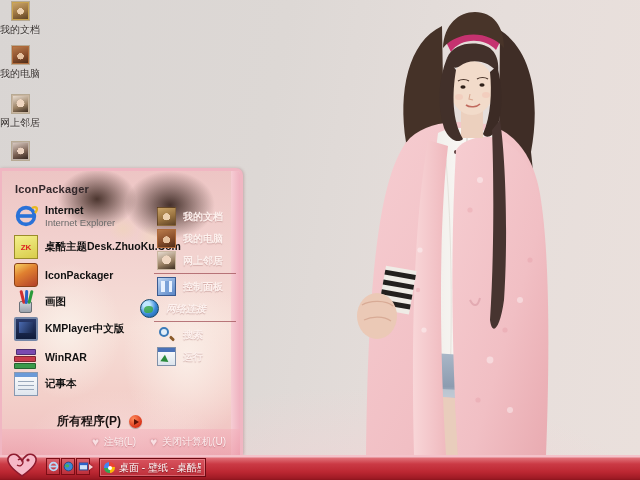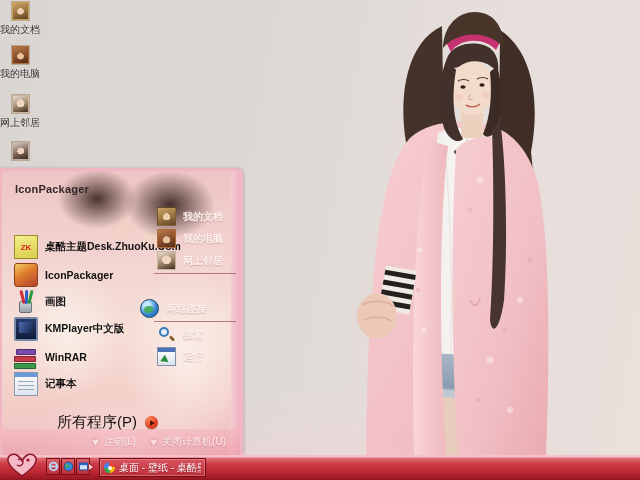--- a/index.html
+++ b/index.html
@@ -36,21 +36,21 @@
   }
   #menu-rstrip { position:absolute; right:0; top:0; width:9px; height:100%;
     background:linear-gradient(90deg,#f6cdd4,#efb2c0); border-top-right-radius:4px; }
   #menu-user { position:absolute; left:13px; top:12px; font-size:11px; font-weight:bold; color:#32272a; letter-spacing:.2px; }
   .mrow { position:absolute; display:flex; align-items:center; gap:7px; cursor:default; }
   .mrow .txt { font-size:10.5px; font-weight:bold; color:#111; white-space:nowrap; }
   .mrow .sub { font-size:9.5px; color:#6a6a6a; font-weight:normal; margin-top:1px; }
   .rrow .txt { color:#fdf1ee; font-weight:bold; font-size:10px; text-shadow:0 1px 1px rgba(150,90,90,.4); }
   .mdivider { position:absolute; left:152px; width:82px; height:1px; background:#a85a60; opacity:.8; }
   #allprog { position:absolute; left:55px; top:242px; display:flex; align-items:center; gap:8px; }
-  #allprog .txt { font-size:15px; font-weight:normal; color:#1a1212; }
+  #allprog .txt { font-size:12px; font-weight:bold; color:#1a1212; }
   #allprog .arrowbtn { width:13px; height:13px; border-radius:50%; background:radial-gradient(circle at 35% 30%,#ff8a5a,#d93318 70%); display:flex; align-items:center; justify-content:center; box-shadow:0 1px 1px rgba(0,0,0,.3); }
   #allprog .arrowbtn i { width:0; height:0; border-left:5px solid #5e1205; border-top:3.5px solid transparent; border-bottom:3.5px solid transparent; margin-left:1px; }
   #menu-bottom { position:absolute; left:0; bottom:0; width:100%; height:26px; display:flex; justify-content:flex-end; align-items:center; gap:14px; padding-right:14px;
     background:linear-gradient(180deg,rgba(244,178,188,.55),rgba(236,150,165,.55)); }
   .offbtn { display:flex; align-items:center; gap:5px; }
   .offbtn .heart { font-size:12px; color:#f8dfe2; text-shadow:0 0 2px rgba(170,80,95,.8); }
   .offbtn .txt { font-size:10px; color:#fdeff0; text-shadow:0 1px 1px rgba(160,80,90,.5); }
   
   .mi { flex:0 0 auto; }
   .ri { width:19px; height:19px; }
@@ -244,20 +244,31 @@
   <div class="dicon" style="left:0; top:142px;">
     <div class="pic p4"></div>
     <div class="lbl"></div>
   </div>
 
   <div id="startmenu">
     <div id="menu-bg"></div>
     <div id="menu-rstrip"></div>
     <div id="menu-user">IconPackager</div>
 
+    <div class="mrow" style="left:12px; top:33px;">
+      <svg class="mi li ic-ie" viewBox="0 0 24 24">
+        <circle cx="12" cy="12" r="8.4" fill="none" stroke="#2a72d8" stroke-width="3.6"></circle>
+        <line x1="3" y1="12" x2="21" y2="12" stroke="#2a72d8" stroke-width="3.6"></line>
+        <path d="M18,4 C22,2 25,4 21,9" fill="none" stroke="#e8b820" stroke-width="2.4"></path>
+      </svg>
+      <div>
+        <div class="txt">Internet</div>
+        <div class="sub">Internet Explorer</div>
+      </div>
+    </div>
     <div class="mrow" style="left:12px; top:64px;">
       <div class="mi li ic-zk">ZK</div>
       <div class="txt">桌酷主题Desk.ZhuoKu.Com</div>
     </div>
     <div class="mrow" style="left:12px; top:92px;">
       <div class="mi li ic-ip"></div>
       <div class="txt">IconPackager</div>
     </div>
     <div class="mrow" style="left:12px; top:119px;">
       <div class="mi li ic-paint">
@@ -298,20 +309,24 @@
     </div>
     <div class="mrow rrow" style="left:155px; top:58px;">
       <div class="mi ri pic p2 ic-sq"></div>
       <div class="txt">我的电脑</div>
     </div>
     <div class="mrow rrow" style="left:155px; top:80px;">
       <div class="mi ri pic p3 ic-sq"></div>
       <div class="txt">网上邻居</div>
     </div>
     <div class="mdivider" style="top:102px;"></div>
+    <div class="mrow rrow" style="left:155px; top:106px;">
+      <div class="mi ri ic-cpl"></div>
+      <div class="txt">控制面板</div>
+    </div>
     <div class="mrow rrow" style="left:138px; top:128px;font-style:italic;">
       <div class="mi ri ic-globe"></div>
       <div class="txt">网络连接</div>
     </div>
     <div class="mdivider" style="top:150px;"></div>
     <div class="mrow rrow" style="left:155px; top:154px;">
       <div class="mi ri ic-search">
           <i class="lens"></i>
           <i class="handle"></i>
         </div>

